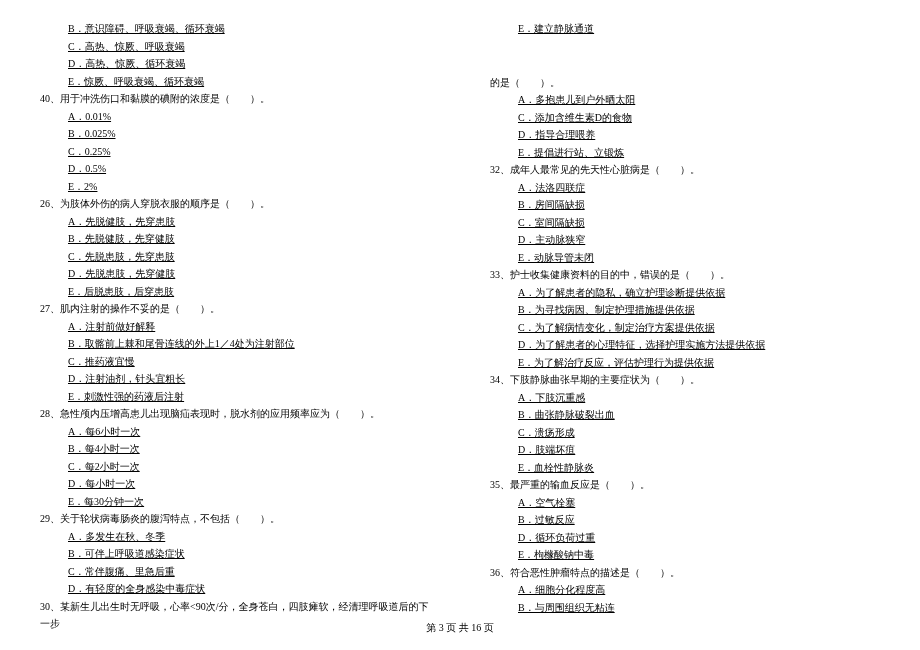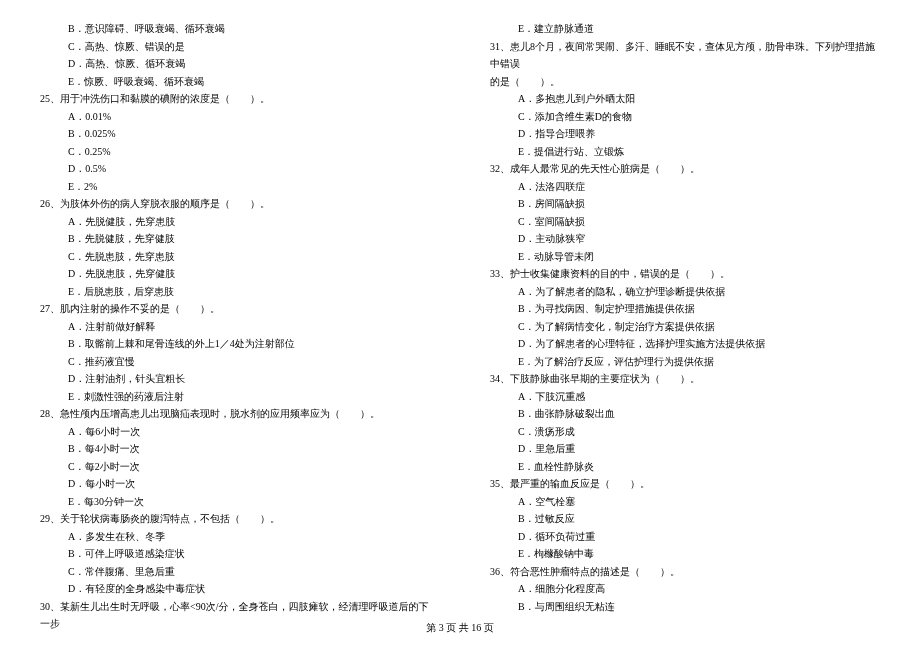--- a/index.html
+++ b/index.html
@@ -20,46 +20,48 @@
     .columns {
       display: flex;
       gap: 60px;
     }
     .column {
       flex: 1;
       line-height: 1.75;
     }
     .option {
       padding-left: 28px;
+      text-decoration: underline;
     }
     .question {
       padding-left: 0;
     }
     .continuation {
       padding-left: 0;
+      margin-top: 36px;
     }
     .footer {
       position: absolute;
       bottom: 15px;
       width: 100%;
       left: 0;
       text-align: center;
       font-size: 10px;
     }
   </style>
 </head>
 <body>
 
 <div class="columns">
   <div class="column">
     <div class="option">B．意识障碍、呼吸衰竭、循环衰竭</div>
-    <div class="option">C．高热、惊厥、错误的是</div>
+    <div class="option">C．高热、惊厥、呼吸衰竭</div>
     <div class="option">D．高热、惊厥、循环衰竭</div>
     <div class="option">E．惊厥、呼吸衰竭、循环衰竭</div>
-    <div class="question">25、用于冲洗伤口和黏膜的碘附的浓度是（　　）。</div>
+    <div class="question">40、用于冲洗伤口和黏膜的碘附的浓度是（　　）。</div>
     <div class="option">A．0.01%</div>
     <div class="option">B．0.025%</div>
     <div class="option">C．0.25%</div>
     <div class="option">D．0.5%</div>
     <div class="option">E．2%</div>
     <div class="question">26、为肢体外伤的病人穿脱衣服的顺序是（　　）。</div>
     <div class="option">A．先脱健肢，先穿患肢</div>
     <div class="option">B．先脱健肢，先穿健肢</div>
     <div class="option">C．先脱患肢，先穿患肢</div>
     <div class="option">D．先脱患肢，先穿健肢</div>
@@ -80,21 +82,20 @@
     <div class="option">A．多发生在秋、冬季</div>
     <div class="option">B．可伴上呼吸道感染症状</div>
     <div class="option">C．常伴腹痛、里急后重</div>
     <div class="option">D．有轻度的全身感染中毒症状</div>
     <div class="question">30、某新生儿出生时无呼吸，心率&lt;90次/分，全身苍白，四肢瘫软，经清理呼吸道后的下一步</div>
 
   </div>
 
   <div class="column">
     <div class="option">E．建立静脉通道</div>
-    <div class="question">31、患儿8个月，夜间常哭闹、多汗、睡眠不安，查体见方颅，肋骨串珠。下列护理措施中错误</div>
     <div class="continuation">的是（　　）。</div>
     <div class="option">A．多抱患儿到户外晒太阳</div>
     <div class="option">C．添加含维生素D的食物</div>
     <div class="option">D．指导合理喂养</div>
     <div class="option">E．提倡进行站、立锻炼</div>
     <div class="question">32、成年人最常见的先天性心脏病是（　　）。</div>
     <div class="option">A．法洛四联症</div>
     <div class="option">B．房间隔缺损</div>
     <div class="option">C．室间隔缺损</div>
     <div class="option">D．主动脉狭窄</div>
@@ -102,21 +103,21 @@
     <div class="question">33、护士收集健康资料的目的中，错误的是（　　）。</div>
     <div class="option">A．为了解患者的隐私，确立护理诊断提供依据</div>
     <div class="option">B．为寻找病因、制定护理措施提供依据</div>
     <div class="option">C．为了解病情变化，制定治疗方案提供依据</div>
     <div class="option">D．为了解患者的心理特征，选择护理实施方法提供依据</div>
     <div class="option">E．为了解治疗反应，评估护理行为提供依据</div>
     <div class="question">34、下肢静脉曲张早期的主要症状为（　　）。</div>
     <div class="option">A．下肢沉重感</div>
     <div class="option">B．曲张静脉破裂出血</div>
     <div class="option">C．溃疡形成</div>
-    <div class="option">D．里急后重</div>
+    <div class="option">D．肢端坏疽</div>
     <div class="option">E．血栓性静脉炎</div>
     <div class="question">35、最严重的输血反应是（　　）。</div>
     <div class="option">A．空气栓塞</div>
     <div class="option">B．过敏反应</div>
     <div class="option">D．循环负荷过重</div>
     <div class="option">E．枸橼酸钠中毒</div>
     <div class="question">36、符合恶性肿瘤特点的描述是（　　）。</div>
     <div class="option">A．细胞分化程度高</div>
     <div class="option">B．与周围组织无粘连</div>
 

